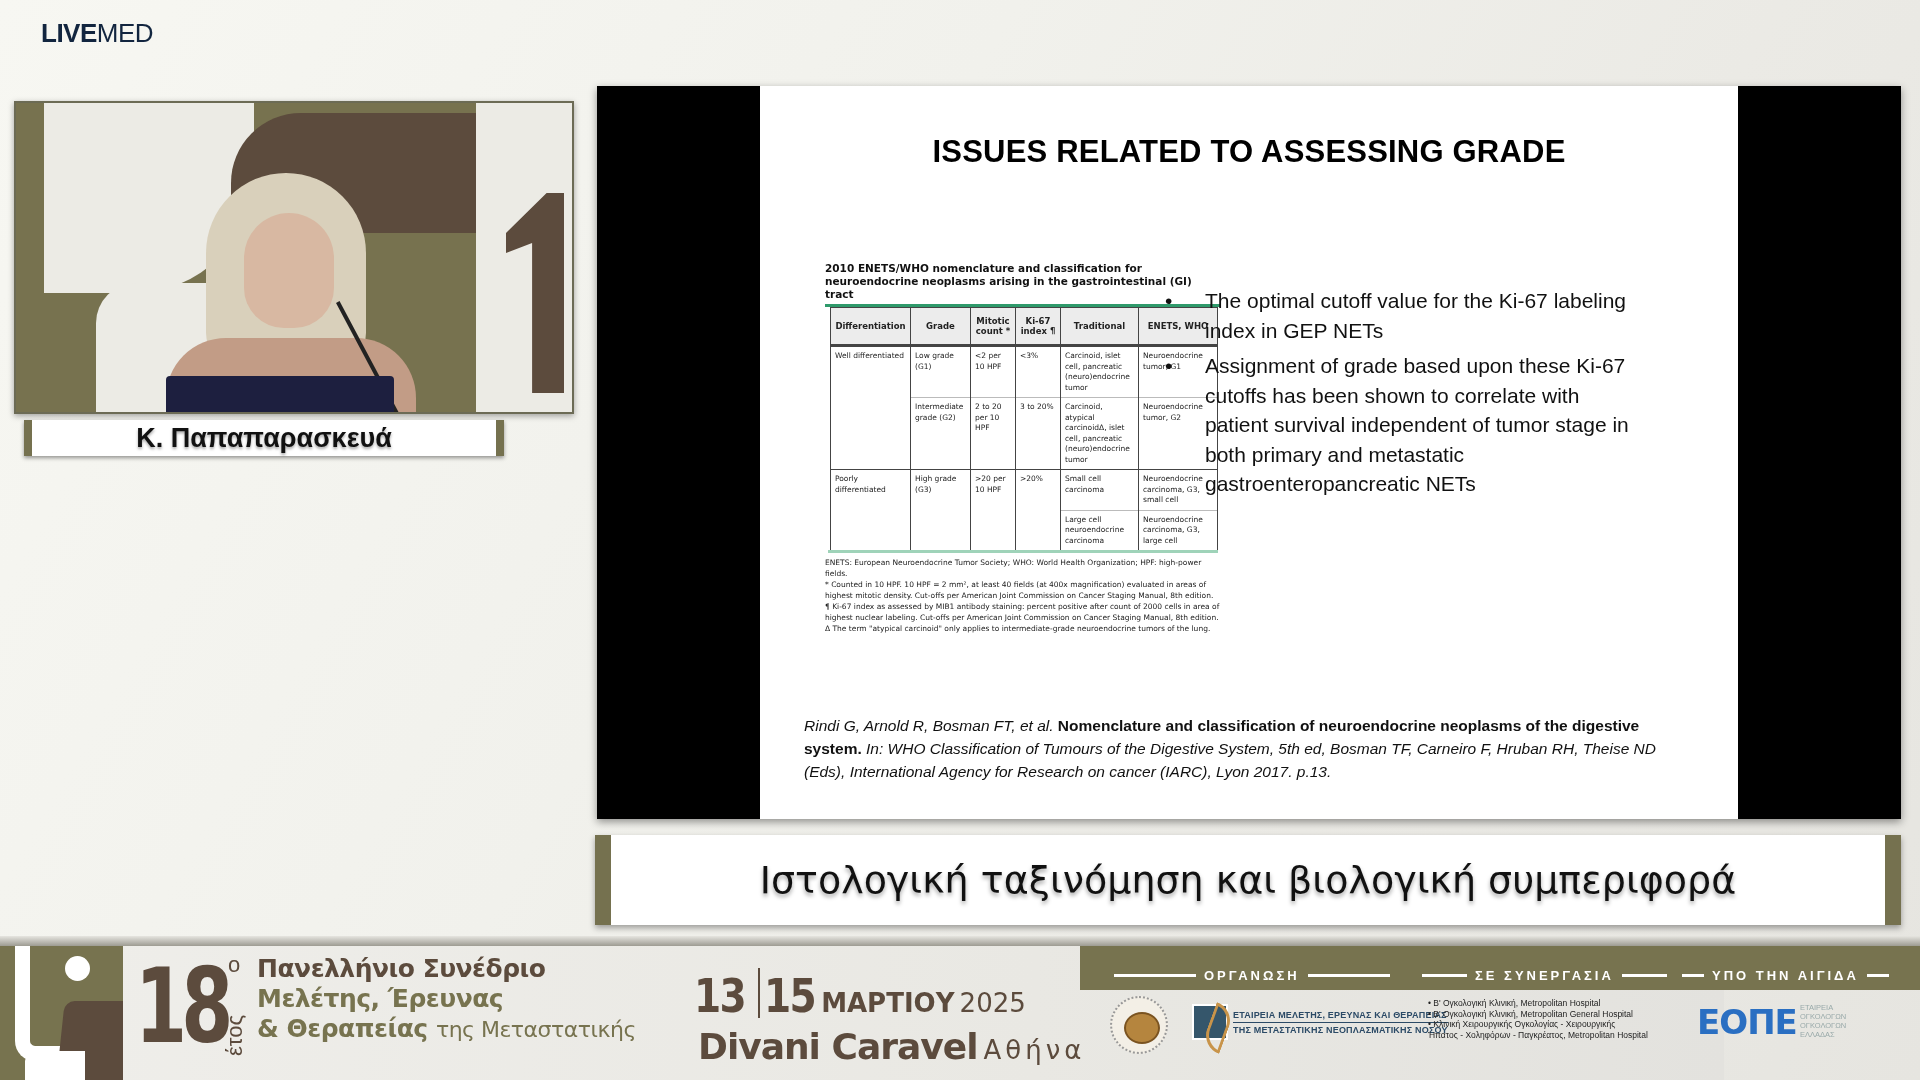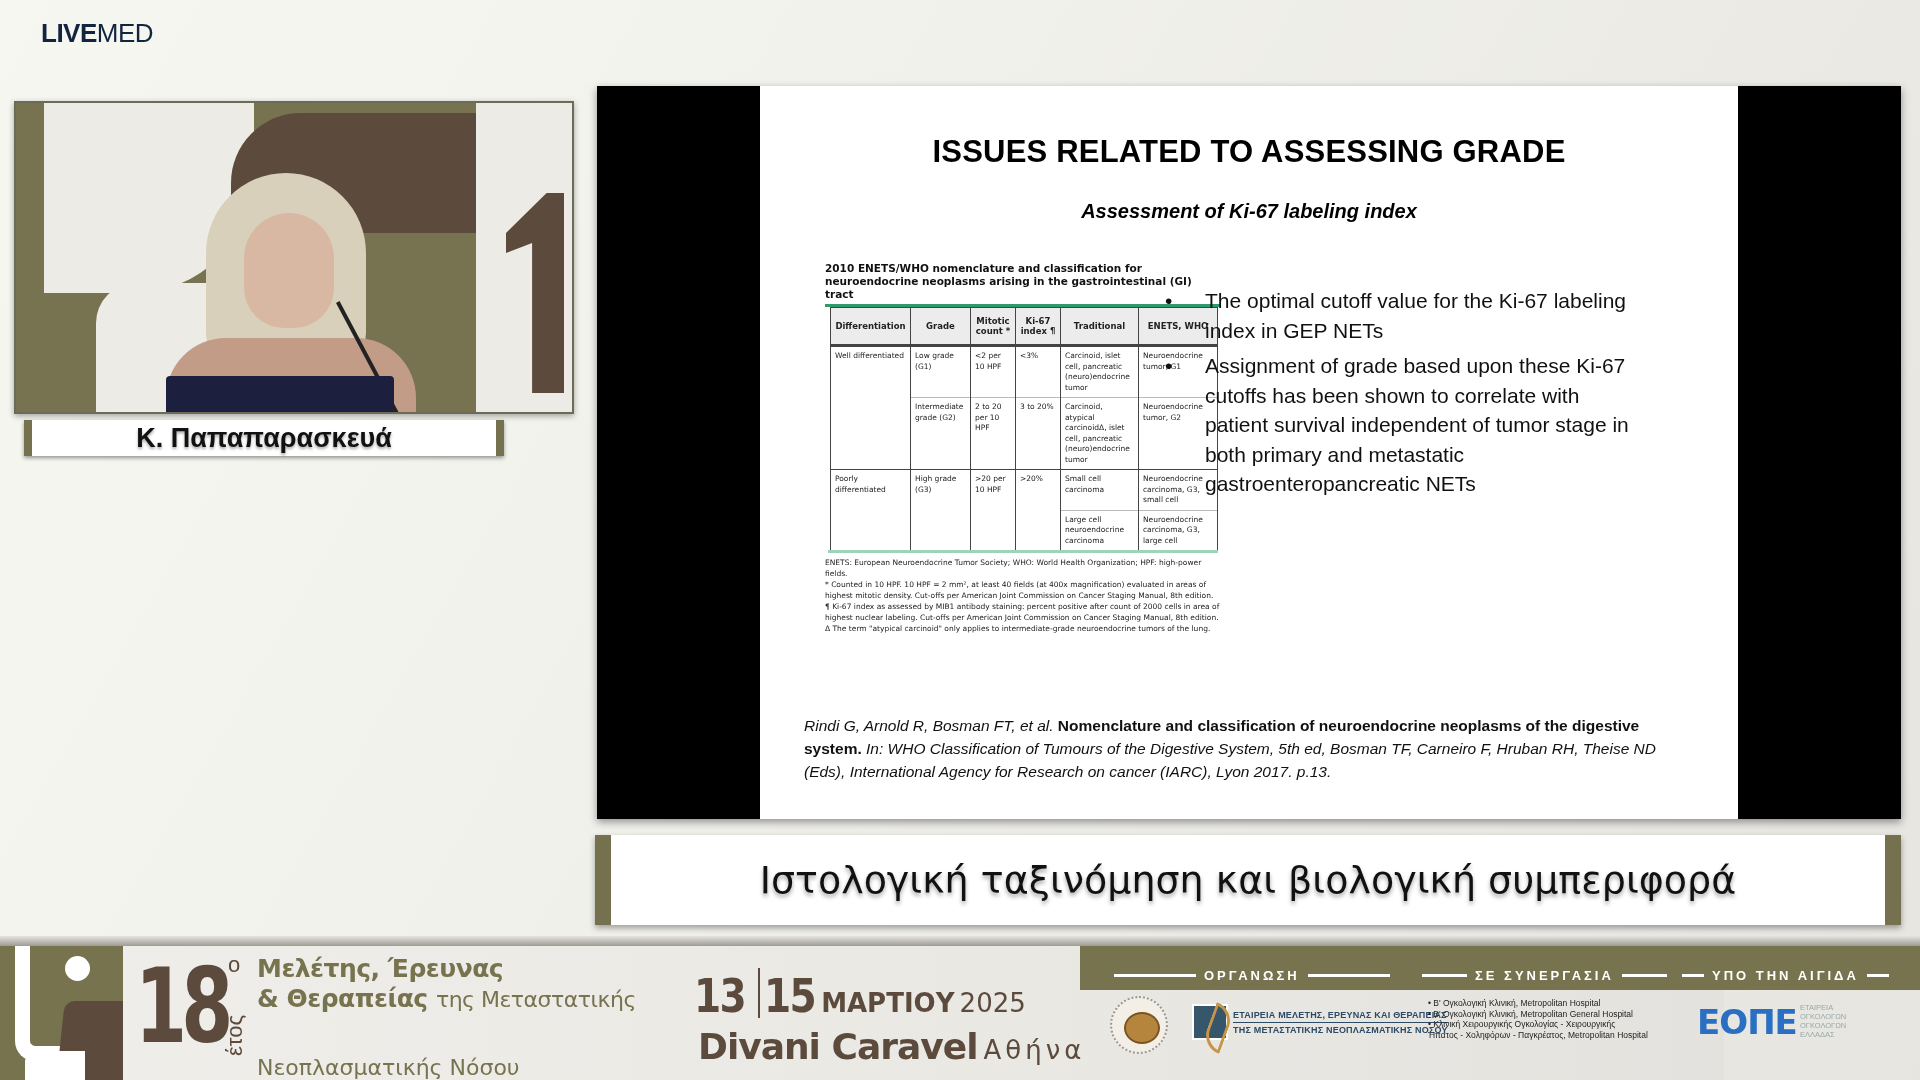--- a/index.html
+++ b/index.html
@@ -143,21 +143,20 @@
   <div class="mic"></div>
   <div class="laptop"></div>
 </div>
 <div class="name-bar">
     <span>Κ. Παπαπαρασκευά</span>
   </div>
 
 <div class="slide-frame">
   <div class="slide">
     <div class="slide-title">ISSUES RELATED TO ASSESSING GRADE</div>
-    <div class="slide-subtitle">Assessment of Ki-67 labeling index</div>
 
     <div class="table-block">
       <div class="table-caption">2010 ENETS/WHO nomenclature and classification for neuroendocrine neoplasms arising in the gastrointestinal (GI) tract</div>
       <div class="table-caption-rule"></div>
       <table class="ki">
         <thead>
           <tr>
             <th>Differentiation</th>
             <th>Grade</th>
             <th>Mitotic count *</th>
@@ -232,20 +231,21 @@
   <div class="conf-logo">
     <div class="w1"></div>
     <div class="dot"></div>
     <div class="br"></div>
     <div class="w2"></div>
   </div>
   <div class="conf-num">18</div>
   <div class="conf-deg">ο</div>
   <div class="conf-etos">έτος</div>
   <div class="conf-title">
+    <div class="l1">Πανελλήνιο Συνέδριο</div>
     <div class="l2">Μελέτης, Έρευνας</div>
     <div class="l3"><span style="font-weight:700;font-size:25px">&amp; Θεραπείας</span> <span>της Μεταστατικής</span></div>
     <div class="l4">Νεοπλασματικής Νόσου</div>
   </div>
   <div class="conf-date">
     <span class="d">13</span><span class="bar"></span><span class="d">15</span>
     <span class="m">ΜΑΡΤΙΟΥ</span>
     <span class="y">2025</span>
   </div>
   <div class="conf-venue"><span style="font-weight:700;font-size:36px;letter-spacing:-1px;margin:0">Divani Caravel</span><span>Αθήνα</span></div>

